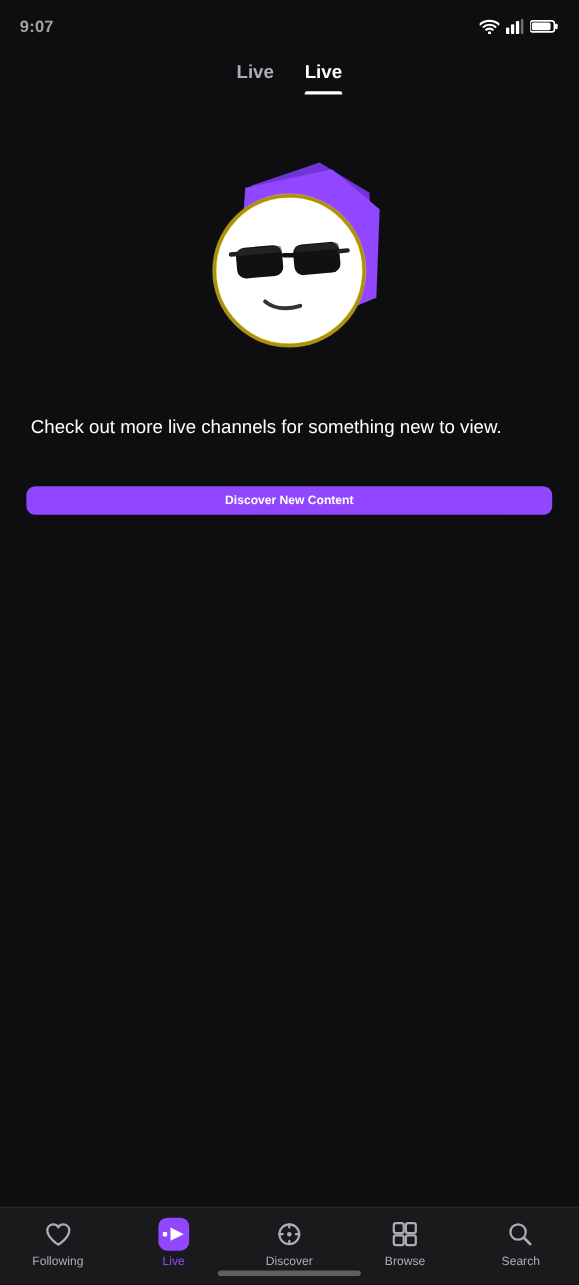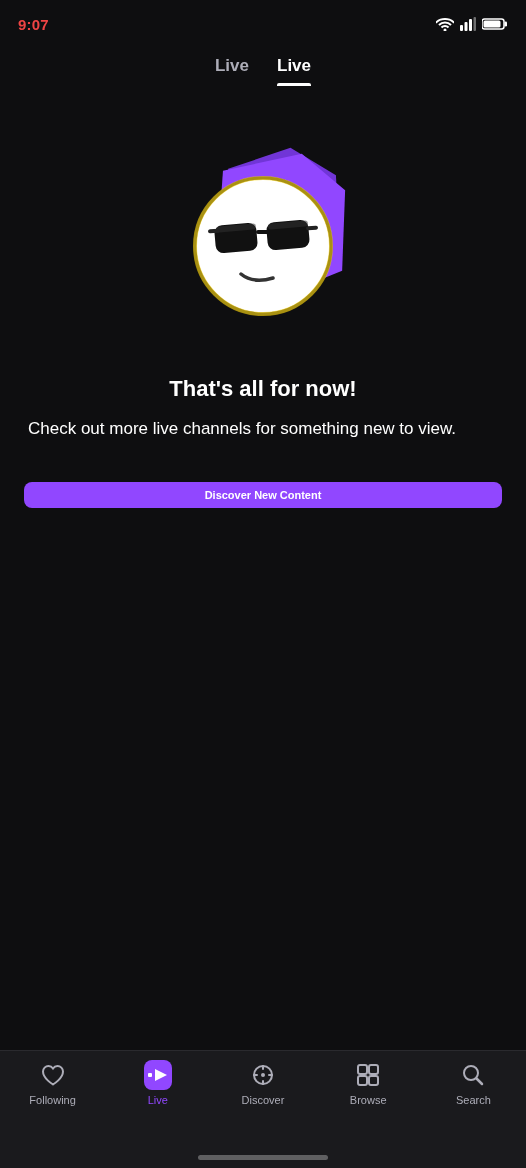--- a/index.html
+++ b/index.html
@@ -19,21 +19,21 @@
     .status-bar {
       display: flex;
       justify-content: space-between;
       align-items: center;
       padding: 10px 18px 6px;
       height: 44px;
     }
     .status-time {
       font-size: 15px;
       font-weight: 600;
-      color: #ef4444;
+      color: #a3a3a3;
       letter-spacing: 0.2px;
     }
     .status-icons {
       display: flex;
       align-items: center;
       gap: 6px;
     }
     .status-icons svg {
       fill: #fff;
     }
@@ -123,21 +123,21 @@
     }
 
     
     .bottom-nav {
       position: absolute;
       bottom: 0;
       left: 0;
       right: 0;
       background: #1a1a1d;
       border-top: 1px solid #2a2a2e;
-      height: 118px;
+      height: 71px;
       display: flex;
       align-items: flex-start;
       padding-top: 10px;
     }
     .nav-item {
       flex: 1;
       display: flex;
       flex-direction: column;
       align-items: center;
       gap: 5px;
@@ -247,21 +247,20 @@
 
       <rect x="153" y="100" width="12" height="4" rx="2" fill="#222" transform="rotate(-5, 159, 102)"></rect>
 
       <path d="M88 148 Q100 158 120 152" stroke="#333" stroke-width="3.5" fill="none" stroke-linecap="round"></path>
 
       <circle cx="110" cy="120" r="68" fill="none" stroke="#ffd700" stroke-width="4" opacity="0.6"></circle>
     </svg>
   </div>
 
   <div class="end-message">
-    <div class="end-title">That's all for now!</div>
     <div class="end-description">Check out more live channels for something new to view.</div>
   </div>
 
   <button class="discover-btn">Discover New Content</button>
 
 </div>
 
 <nav class="bottom-nav">
 
   <div class="nav-item">

